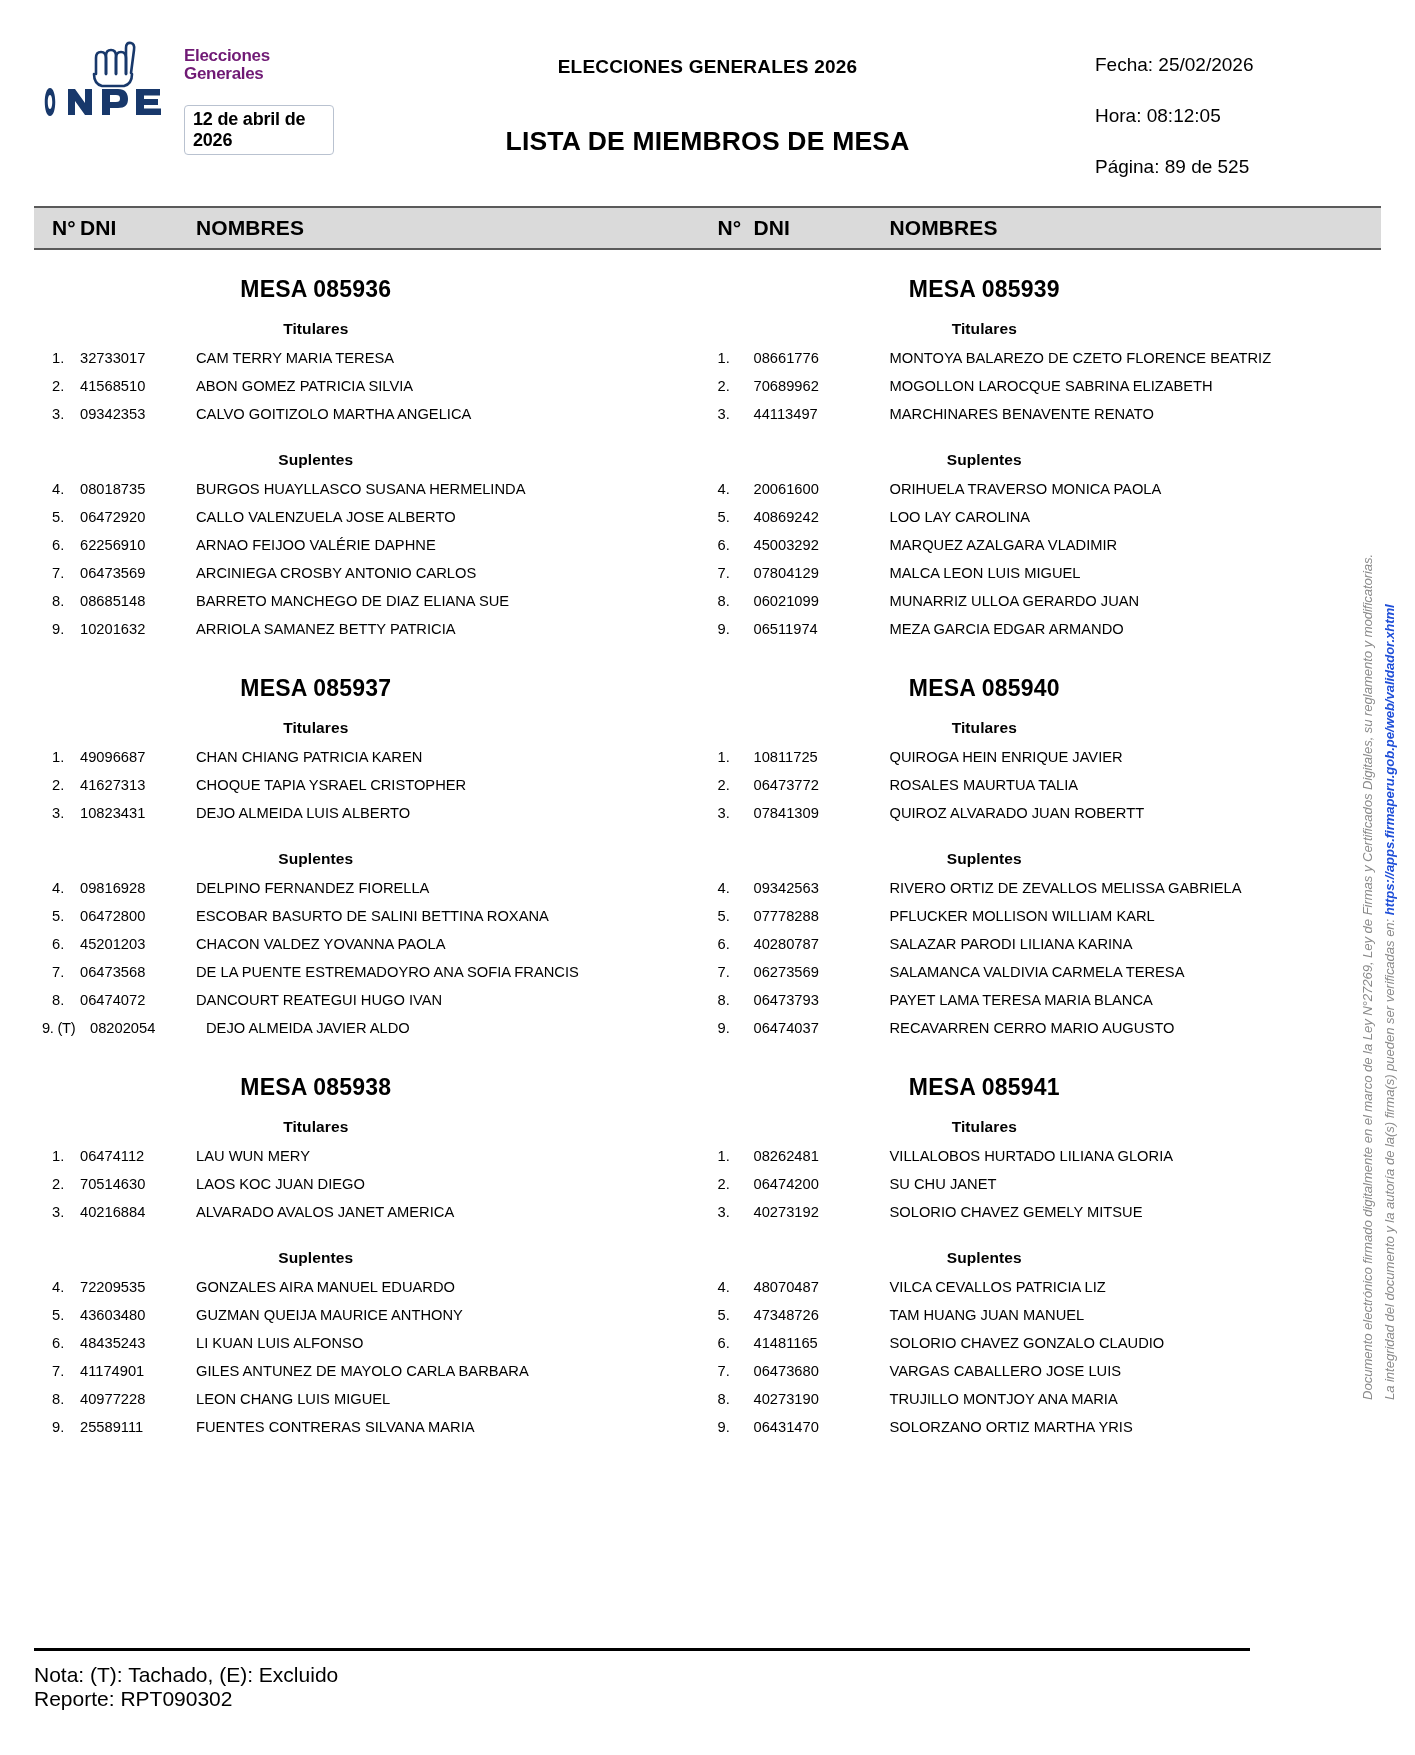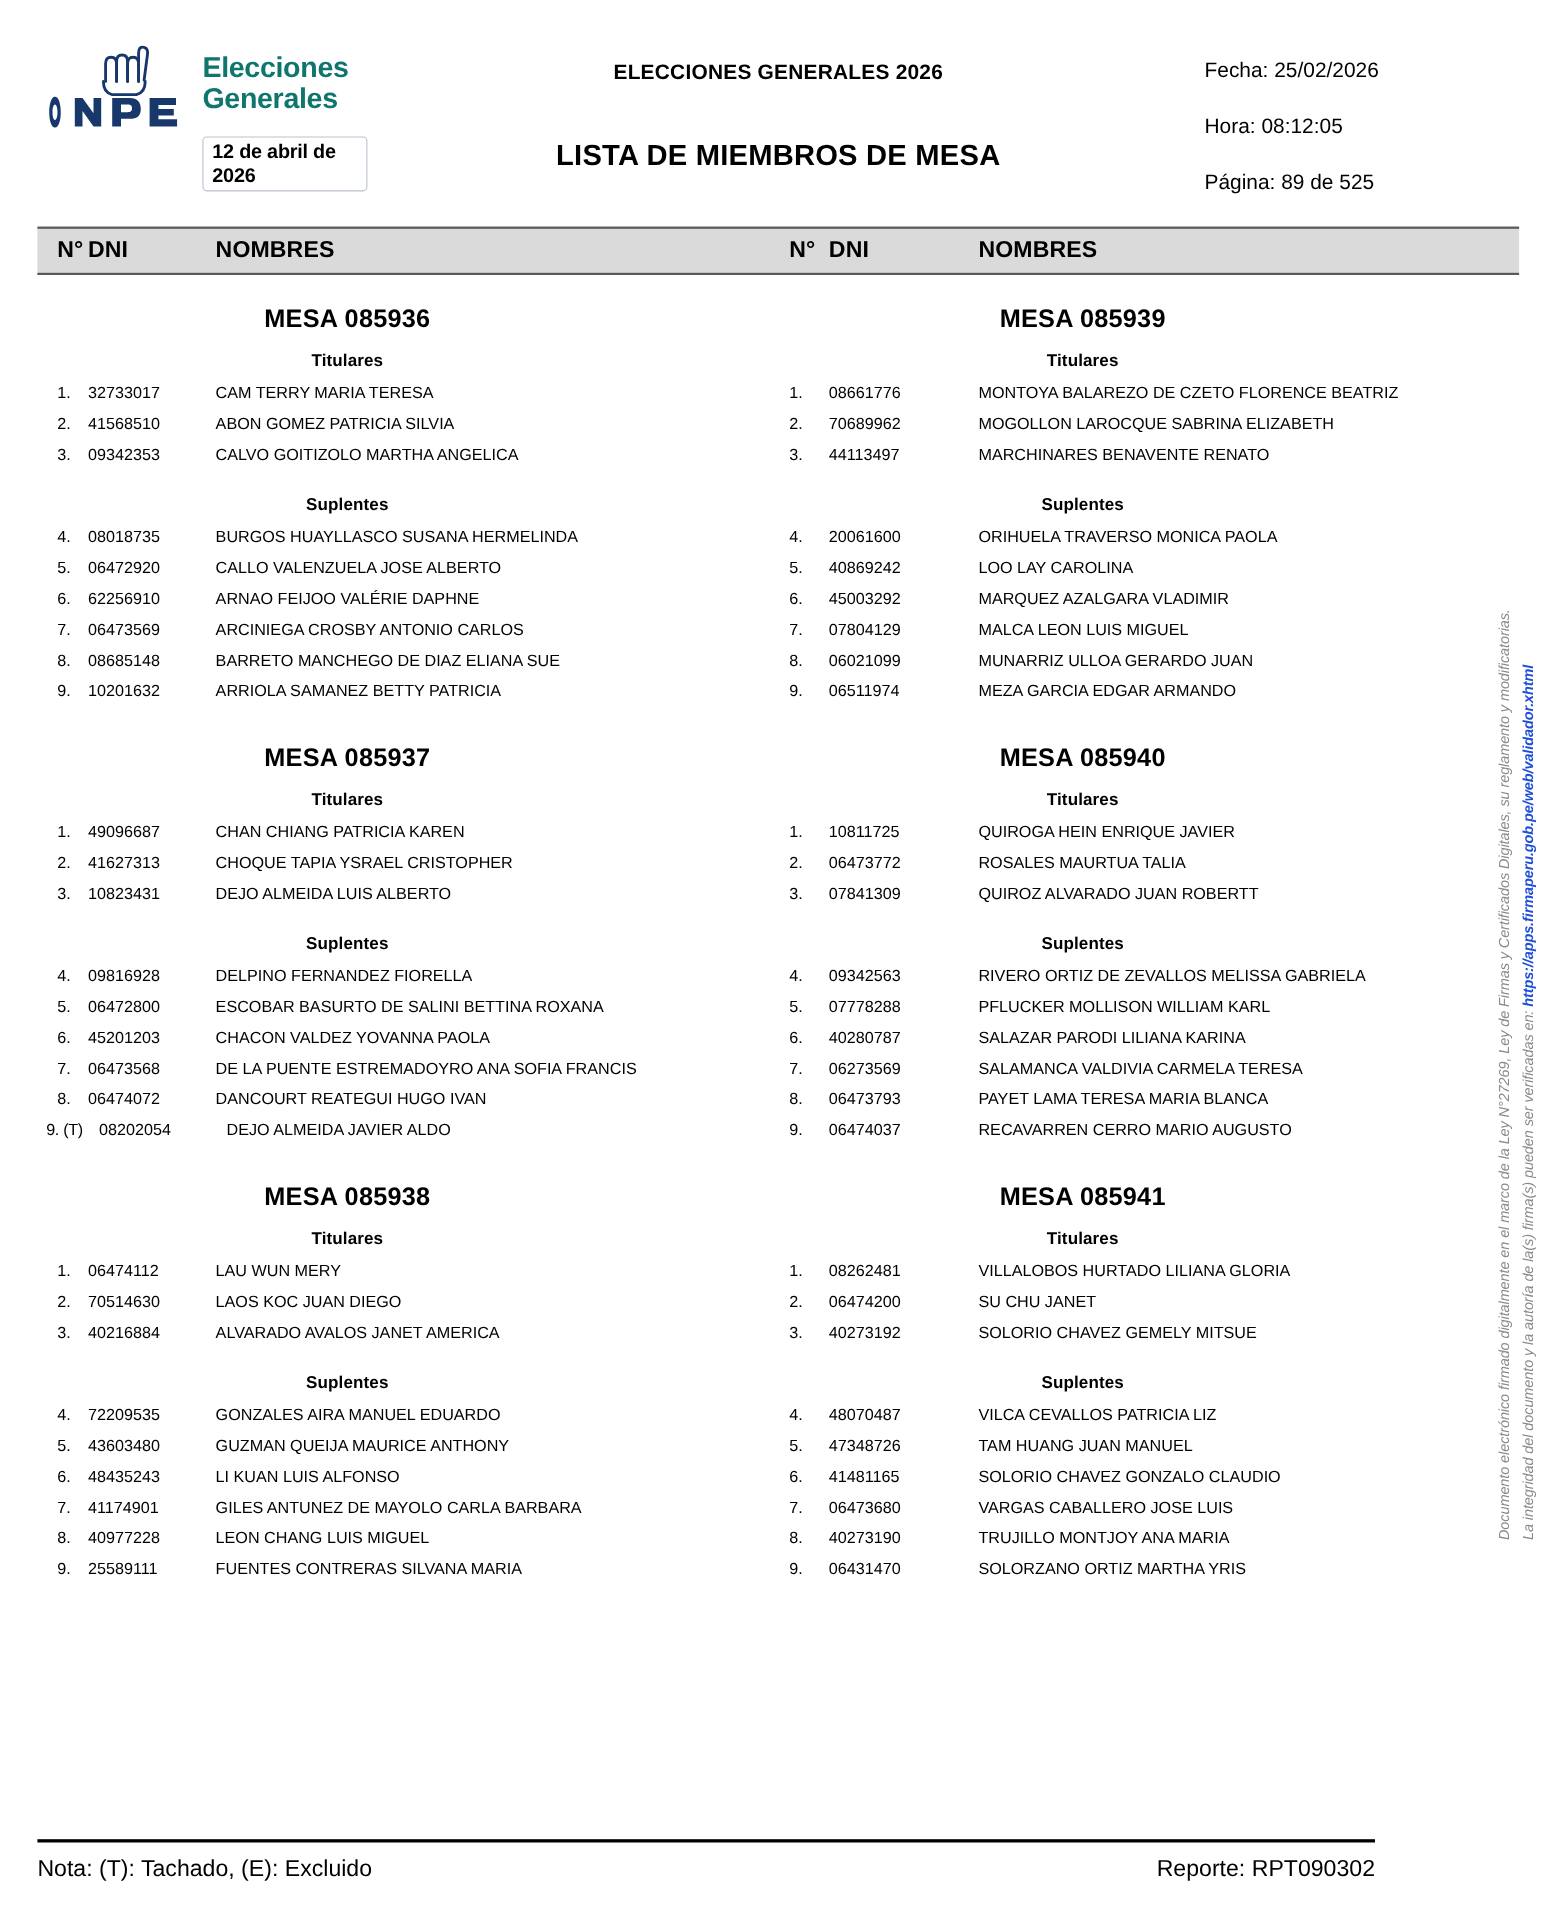--- a/index.html
+++ b/index.html
@@ -34,22 +34,22 @@
     align-items: flex-start;
     gap: 8px;
     padding-left: 10px;
     padding-top: 14px;
   }
   .logo-mark { position: relative; width: 132px; height: 78px; flex: none; }
   .logo-mark svg { display: block; }
   .logo-right { padding-top: 7px; }
   .logo-line {
     font-weight: bold;
-    font-size: 26px;
-    color: #0f766e;
+    font-size: 17px;
+    color: #701a75;
     line-height: 1.08;
     letter-spacing: -0.3px;
   }
   .logo-date {
     margin-top: 21px;
     display: inline-block;
     border: 1.4px solid #b9c2d0;
     border-radius: 4px;
     padding: 3px 8px 3px 8px;
     font-size: 18px;
@@ -204,20 +204,21 @@
   }
   .footer-rule {
     border-top: 3px solid #000;
     margin-bottom: 12px;
   }
   .footer-row {
     display: flex;
     justify-content: space-between;
     align-items: baseline;
     font-size: 21px;
+    flex-direction: column;
   }
 </style>
 </head>
 <body>
 
 <div class="page">
 
   <div class="header">
 
     <div class="logo-block">

